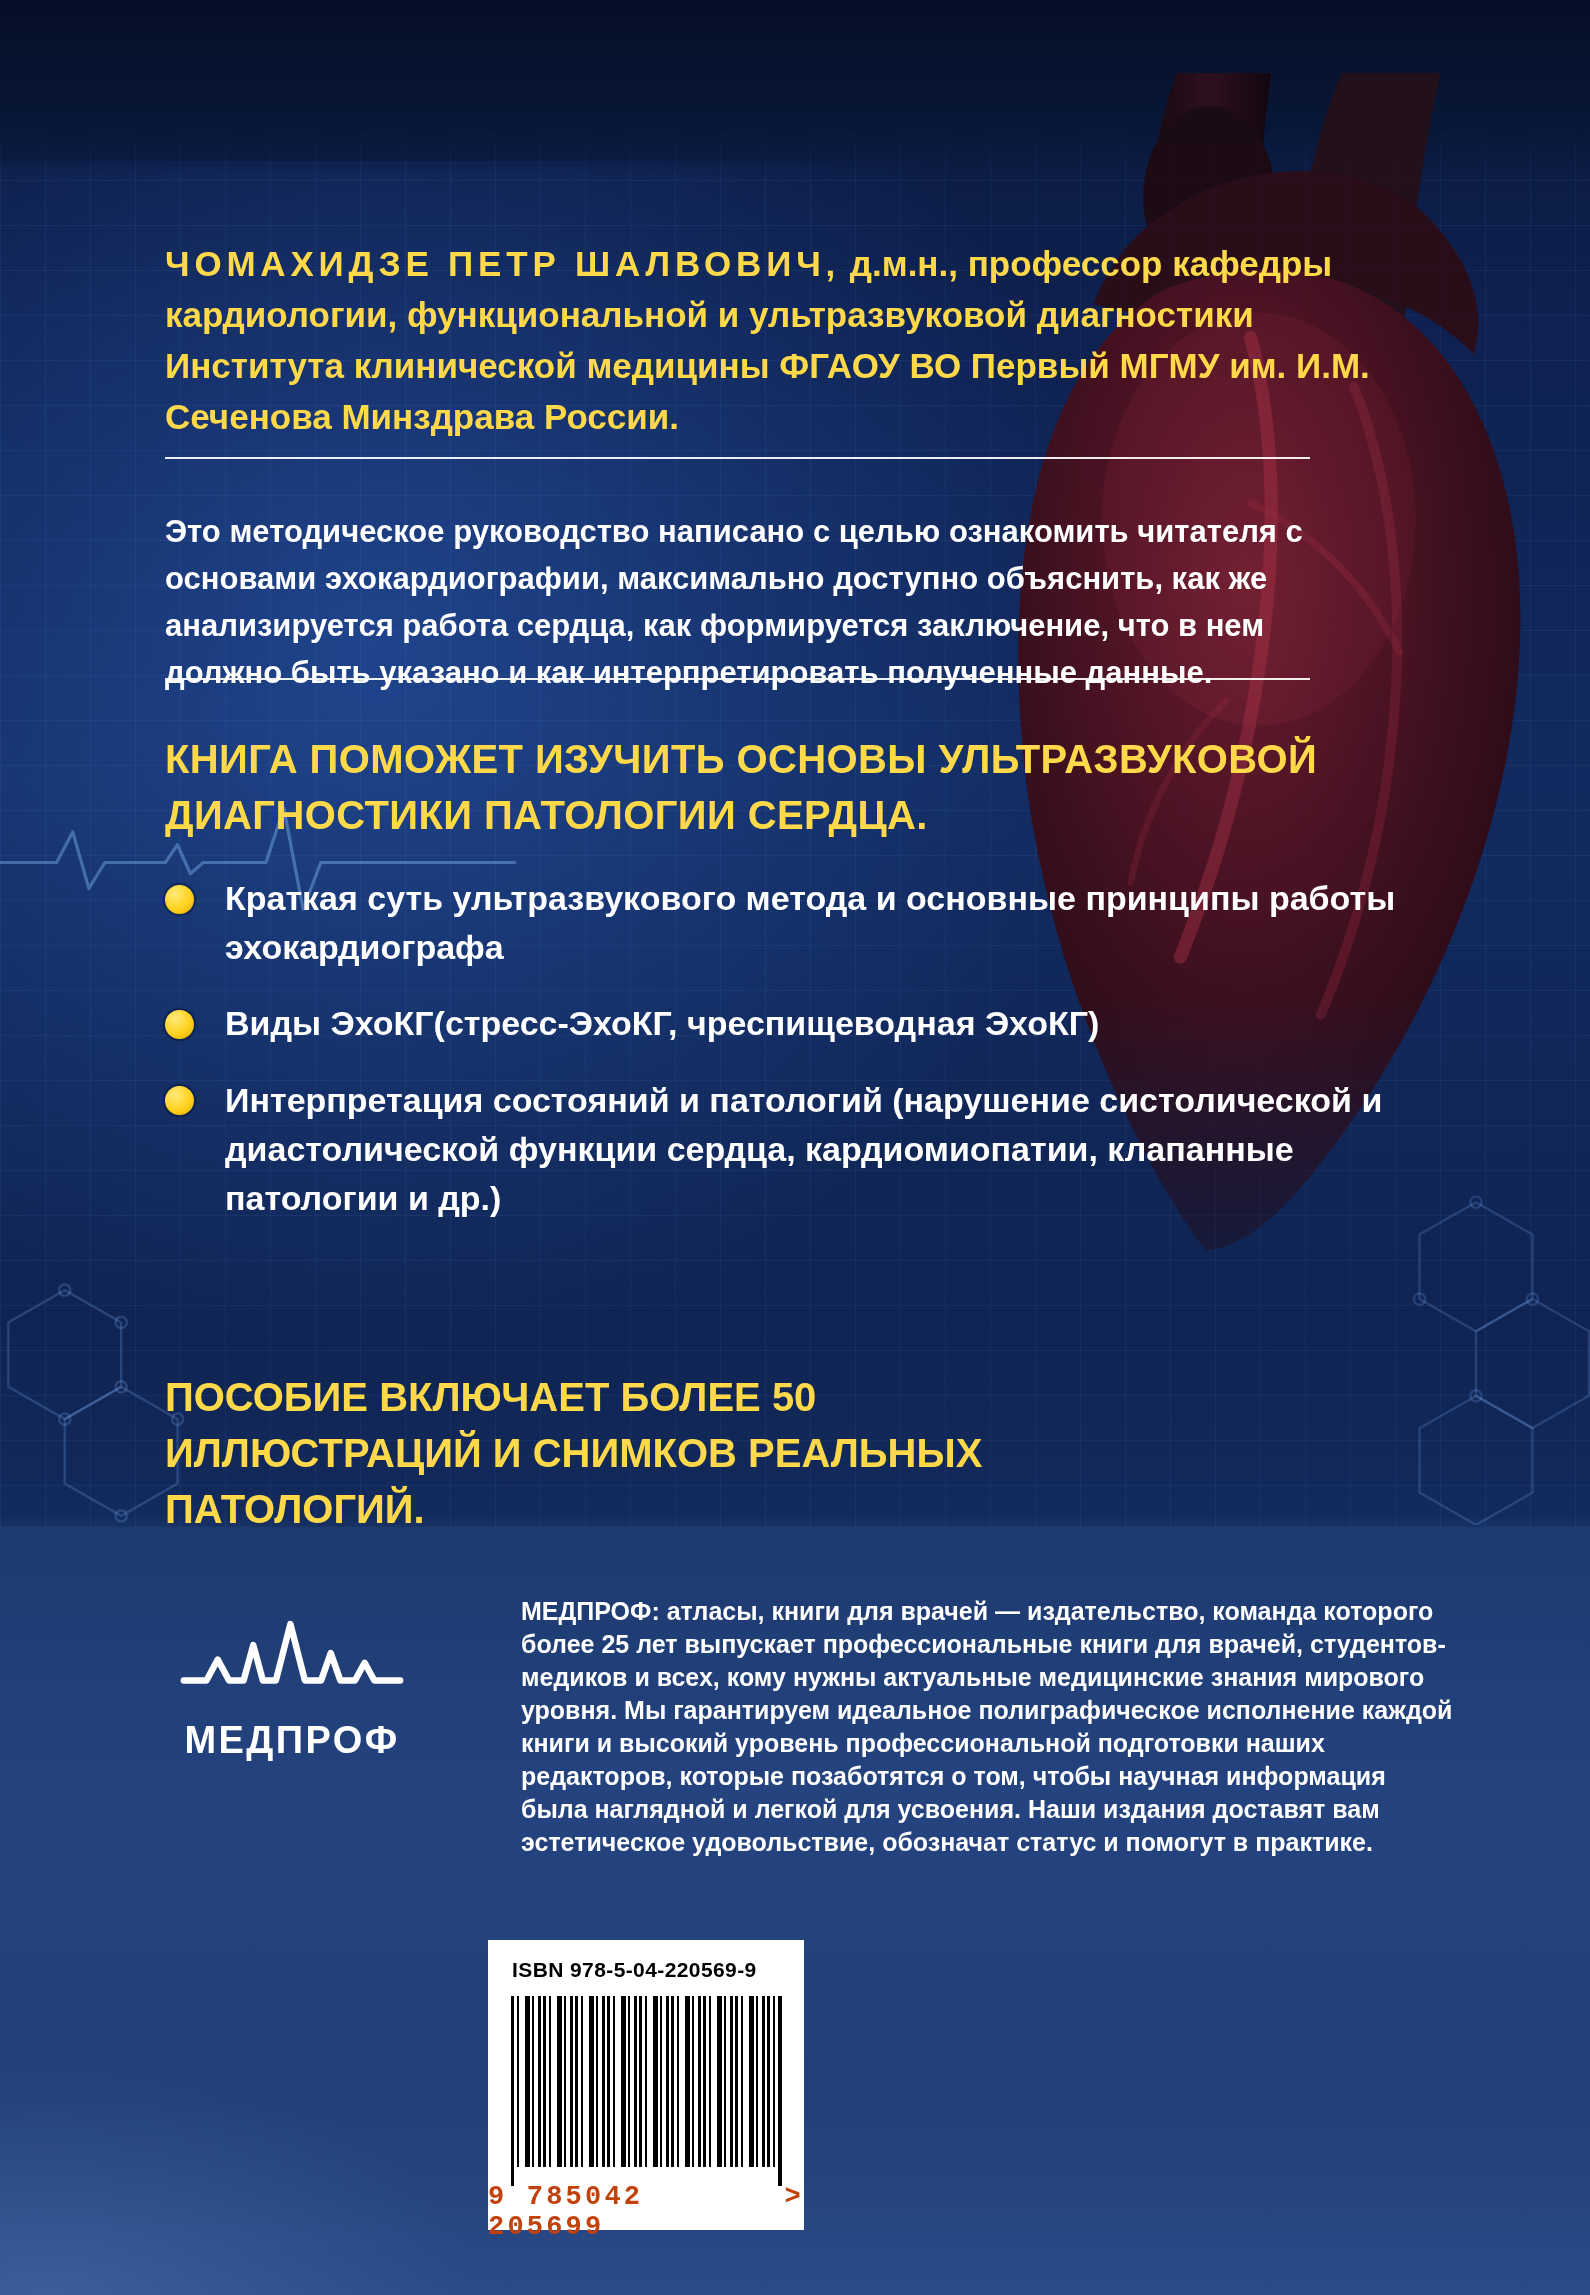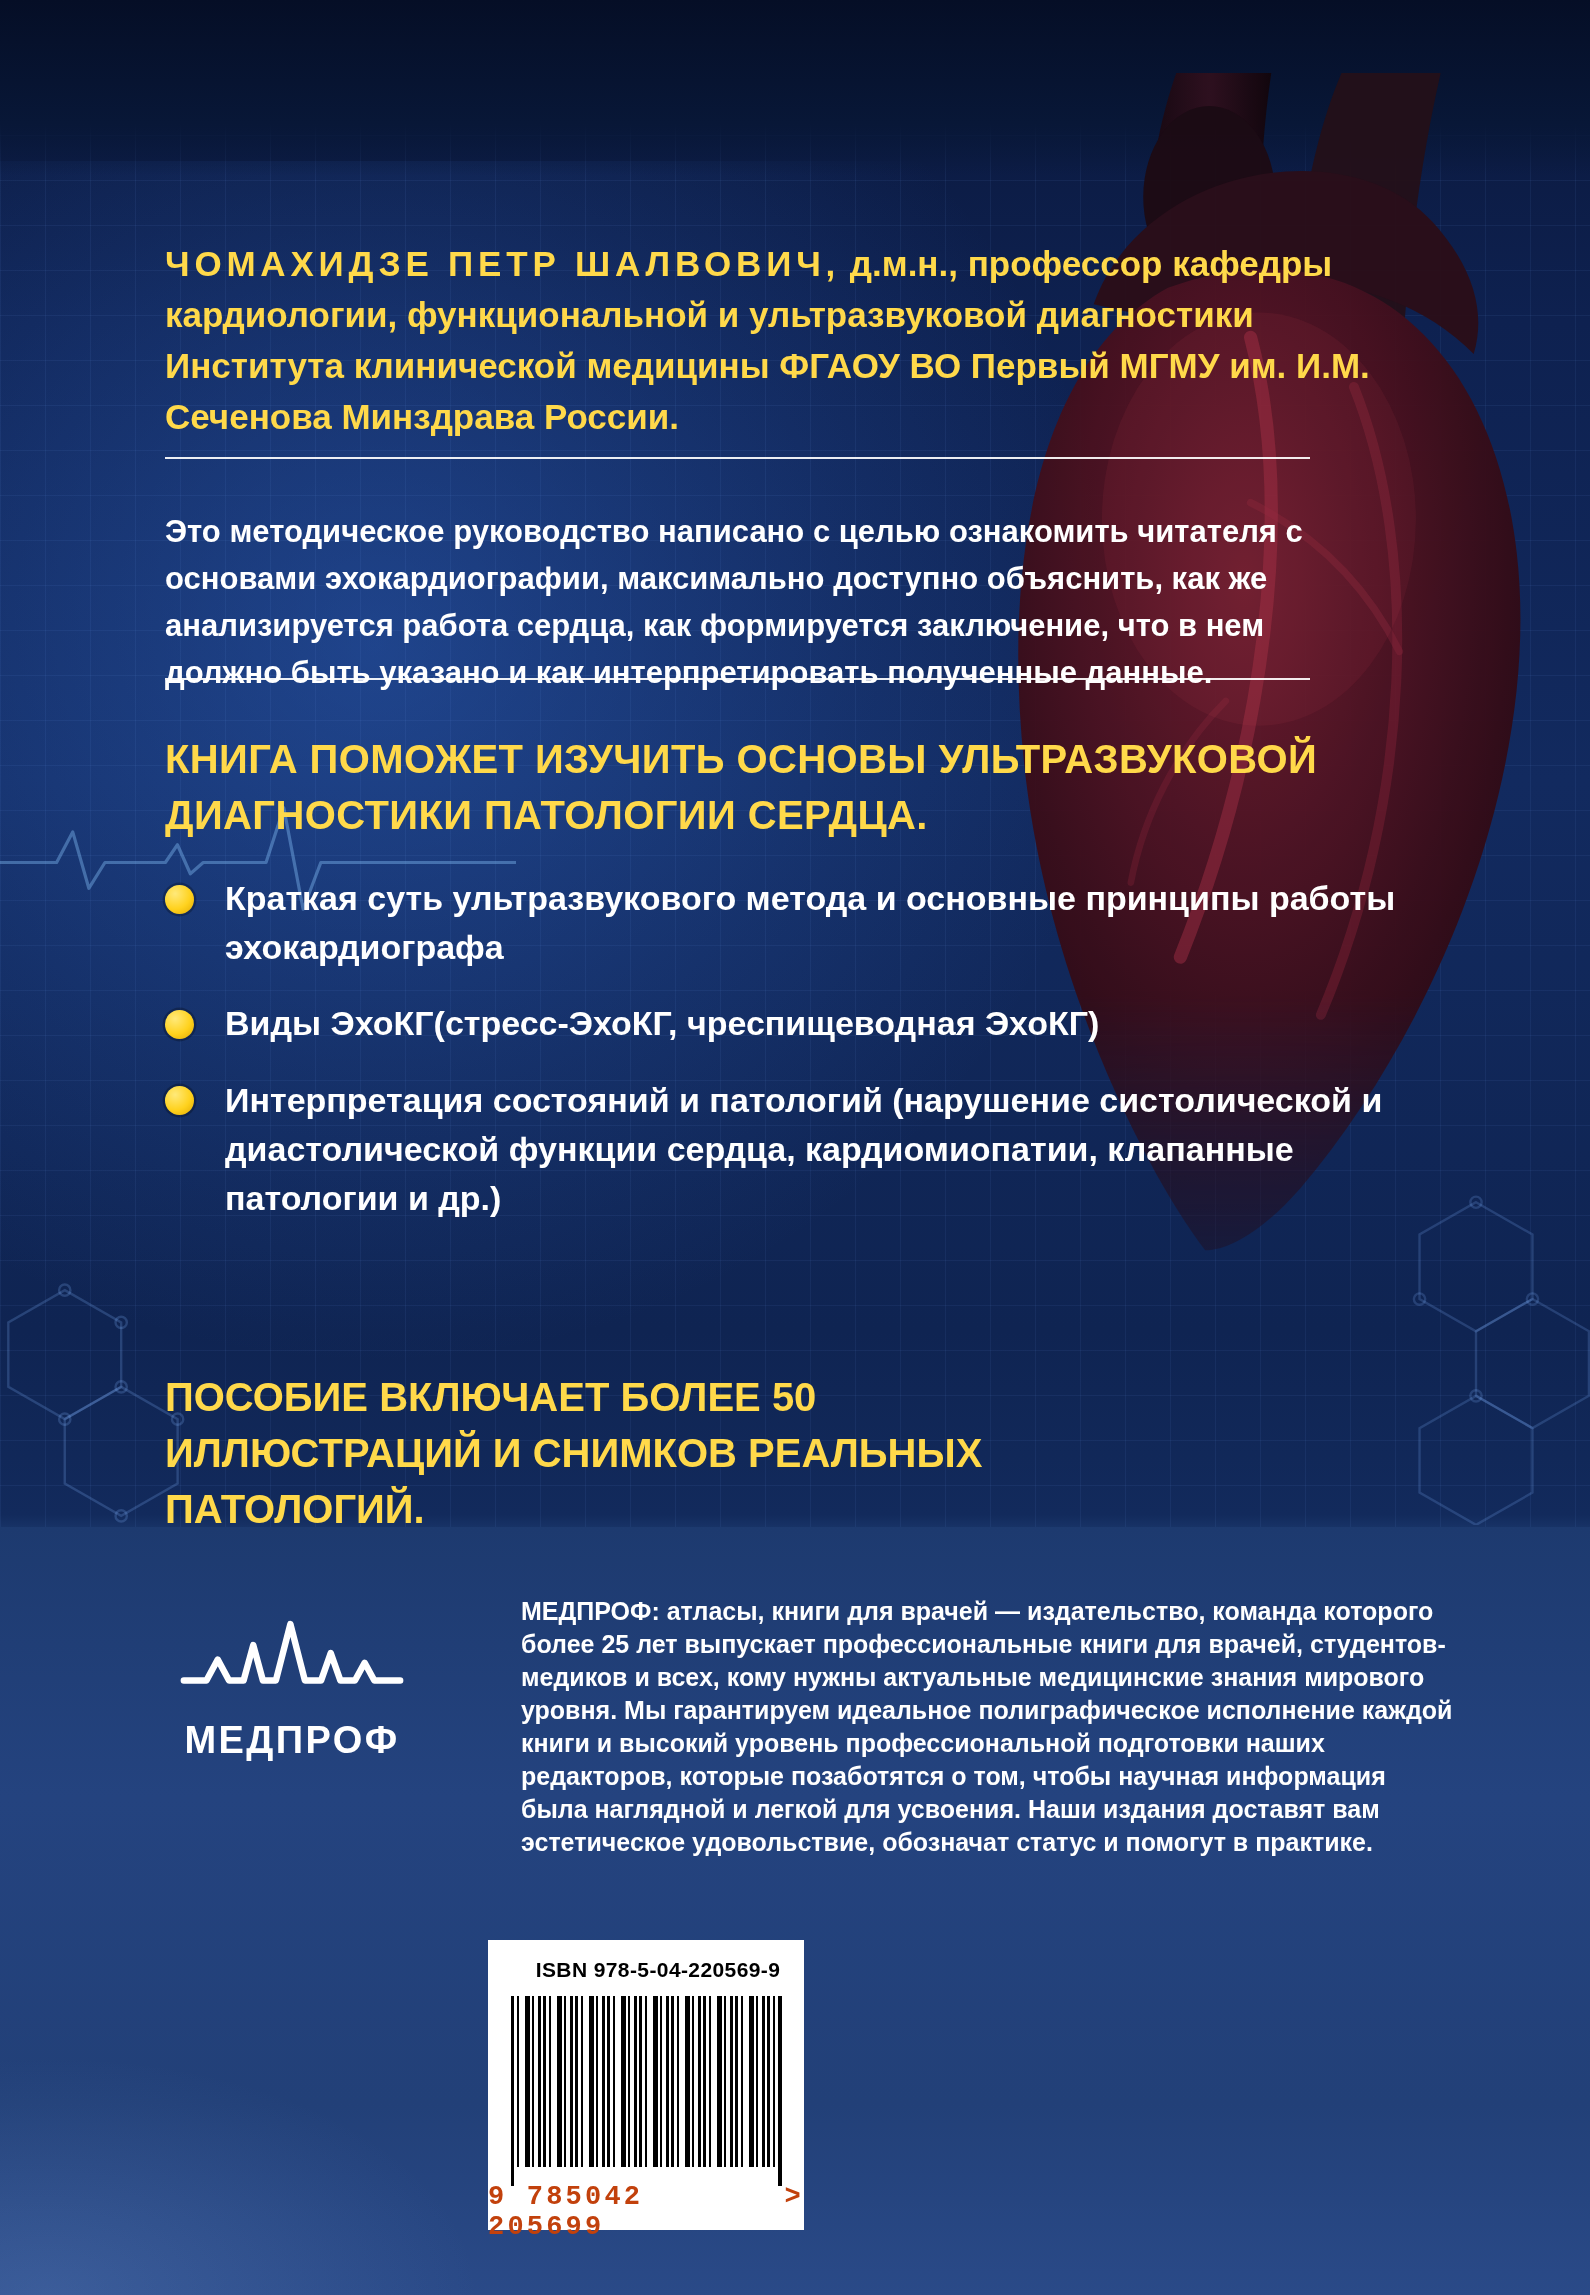--- a/index.html
+++ b/index.html
@@ -97,21 +97,21 @@
   .pub-text{
     position:absolute;left:484px;top:1570px;width:936px;
     color:#ffffff;font-weight:600;font-size:25px;line-height:33px;margin-left:37px;
   }
   
   .barcode-box{
     position:absolute;left:488px;top:1940px;width:316px;height:290px;
     background:#ffffff;color:#000;
   }
   .isbn{
-    display:block;text-align:center;padding:18px 0 0 24px;
+    display:block;text-align:left;padding:18px 0 0 24px;
     font-weight:bold;font-size:21px;letter-spacing:0.4px;
   }
   .bars{
     position:absolute;left:22.6px;top:56px;width:271px;height:171px;
     background:repeating-linear-gradient(90deg,
       #000 0 3.2px, #fff 3.2px 6.5px,
       #000 6.5px 8px, #fff 8px 13.7px,
       #000 13.7px 18.6px, #fff 18.6px 21px,
       #000 21px 22.6px, #fff 22.6px 27.4px,
       #000 27.4px 30px, #fff 30px 32px);

